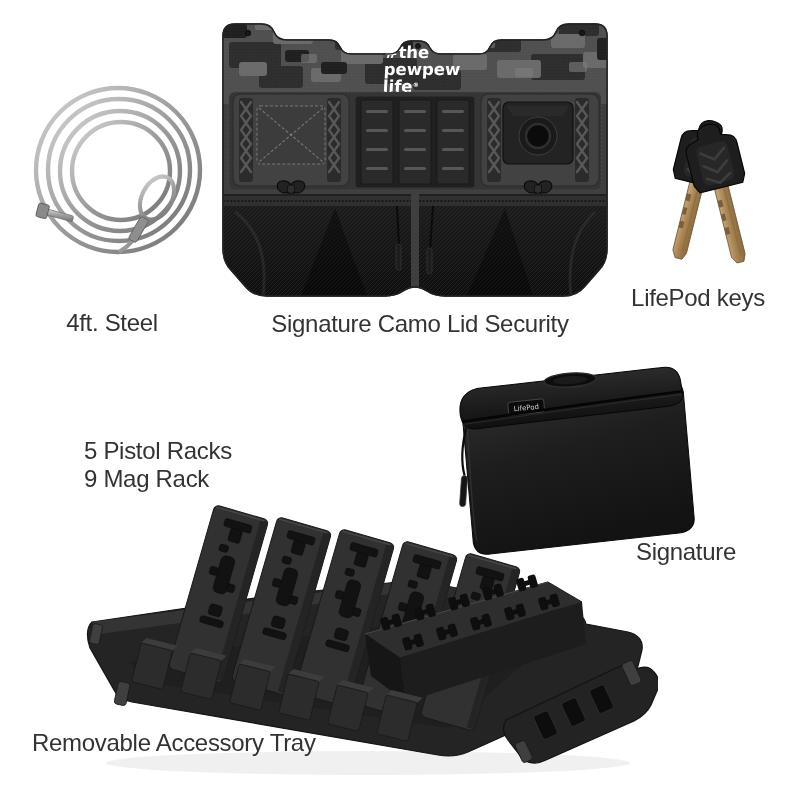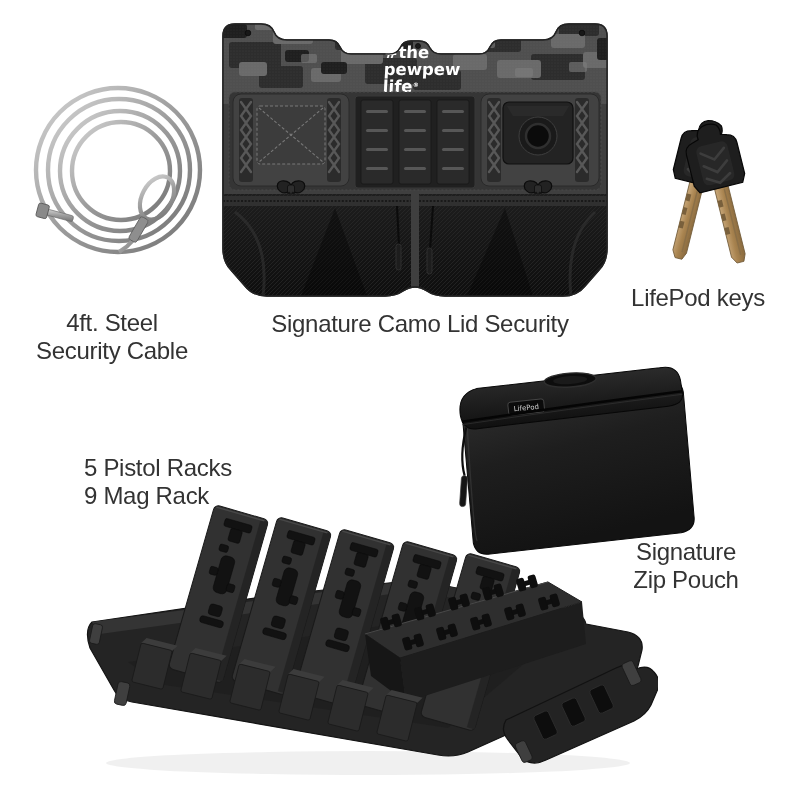--- a/index.html
+++ b/index.html
@@ -377,35 +377,36 @@
           <g transform="translate(28,172) rotate(12)">
               <rect x="-5" y="-10" width="10" height="20" rx="2.5"></rect>
             </g>
         </g>
       </g>
     </svg>
   </div>
 
   <div class="label tc" style="left:17px;top:286px;width:190px;margin-top:23px;">
     <span>4ft. Steel</span>
-    <span>Security Cable</span>
   </div>
 
   <div class="label tc" style="left:240px;top:310px;width:360px;">
     <span>Signature Camo Lid Security</span>
   </div>
 
   <div class="label tc" style="left:608px;top:284px;width:180px;">
     <span>LifePod keys</span>
   </div>
 
-  <div class="label tl" style="left:84px;top:454px;width:230px;">
+  <div class="label tl" style="left:84px;top:437px;width:230px;">
     <span>5 Pistol Racks</span>
     <span>9 Mag Rack</span>
   </div>
 
   <div class="label tc" style="left:591px;top:538px;width:190px;">
     <span>Signature</span>
-    <span>Zip Pouch</span>
-  </div>
-
+  </div>
+
+  <div class="label tl" style="left:32px;top:729px;width:330px;">
+    <span>Removable Accessory Tray</span>
+  </div>
 
 </div>
 
 </body></html>

